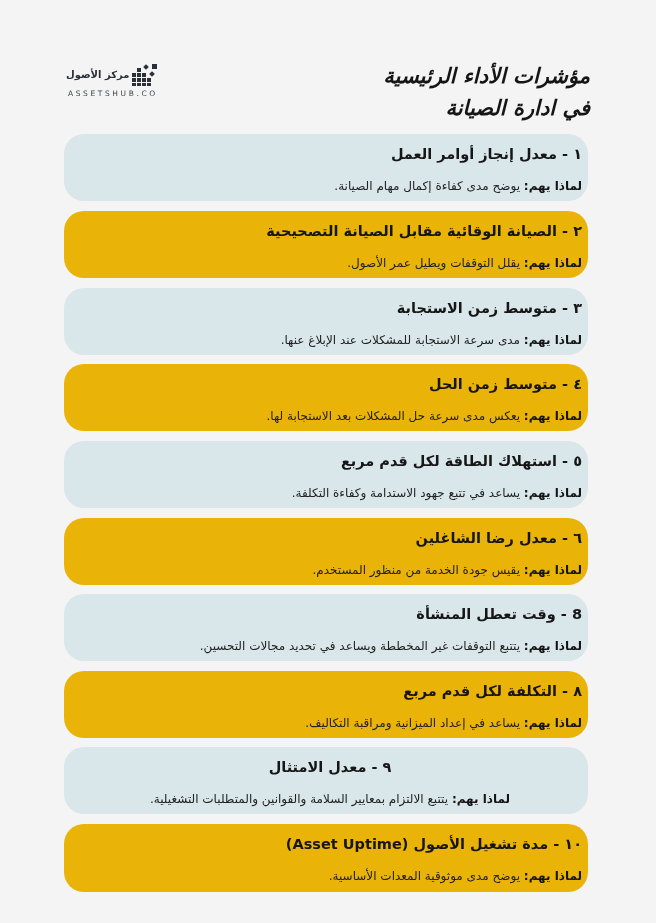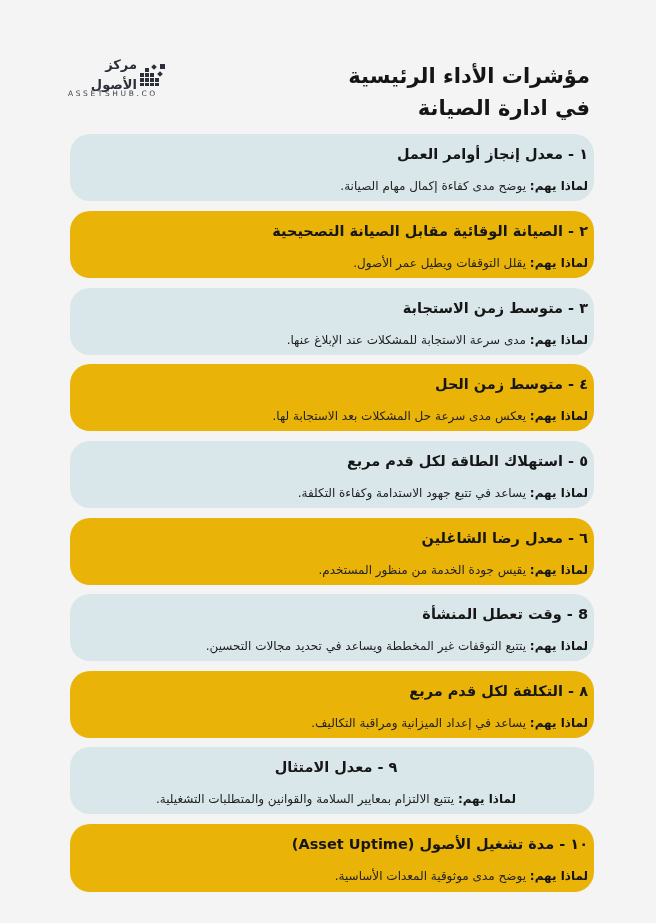--- a/index.html
+++ b/index.html
@@ -29,57 +29,57 @@
       right: 0;
       top: 2px;
       direction: rtl;
       text-align: right;
       font-family: "DejaVu Sans", sans-serif;
       font-weight: bold;
       font-size: 21px;
       line-height: 32px;
       color: #151515;
     }
-    .title span { display: block; }
+    .title span { display: block; font-style: italic; }
     .logo {
       position: absolute;
       left: 0;
       top: 6px;
       width: 100px;
       height: 40px;
     }
     .logo-row {
       display: flex;
       align-items: center;
       justify-content: flex-start;
       gap: 3px;
       height: 22px;
     }
     .logo-ar {
       direction: rtl;
       font-weight: bold;
-      font-size: 13px;
+      font-size: 10px;
       color: #2a2f3a;
       line-height: 20px;
     }
     .logo-icon {
       width: 26px;
       height: 22px;
     }
     .logo-en {
       font-size: 7.5px;
       letter-spacing: 2.6px;
       color: #3a3f48;
       margin-top: 3px;
       padding-left: 2px;
       white-space: nowrap;
     }
     .card {
       position: absolute;
-      left: 70px;
+      left: 64px;
       width: 524px;
       height: 67px;
       border-radius: 20px;
       direction: rtl;
       padding: 9px 6px 0 14px;
     }
     .card.blue { background: #d9e6ea; }
     .card.white { background: #eab308; }
     .card-title {
       font-weight: bold;

